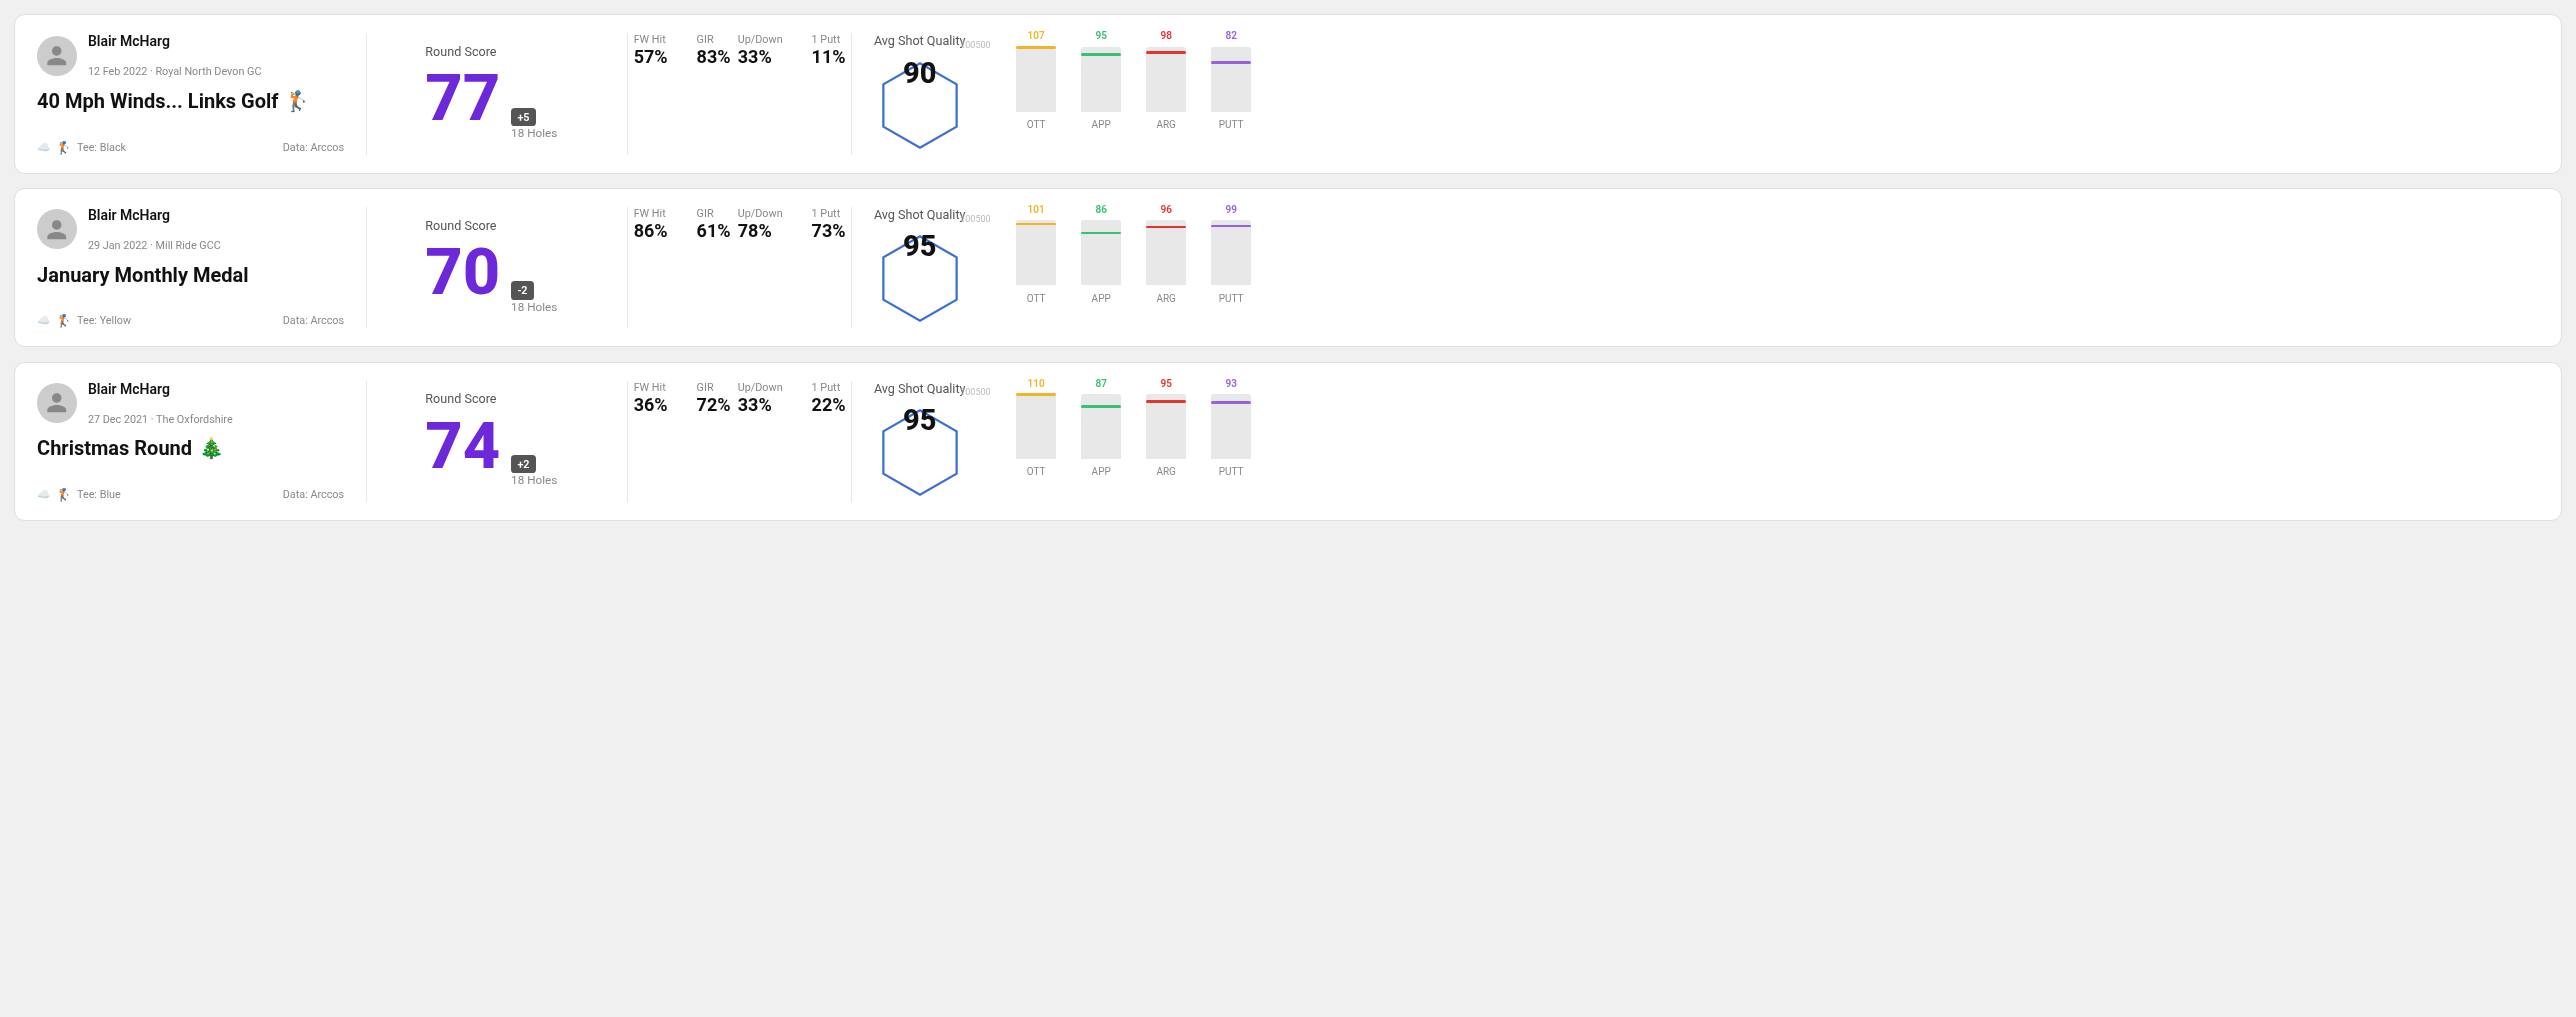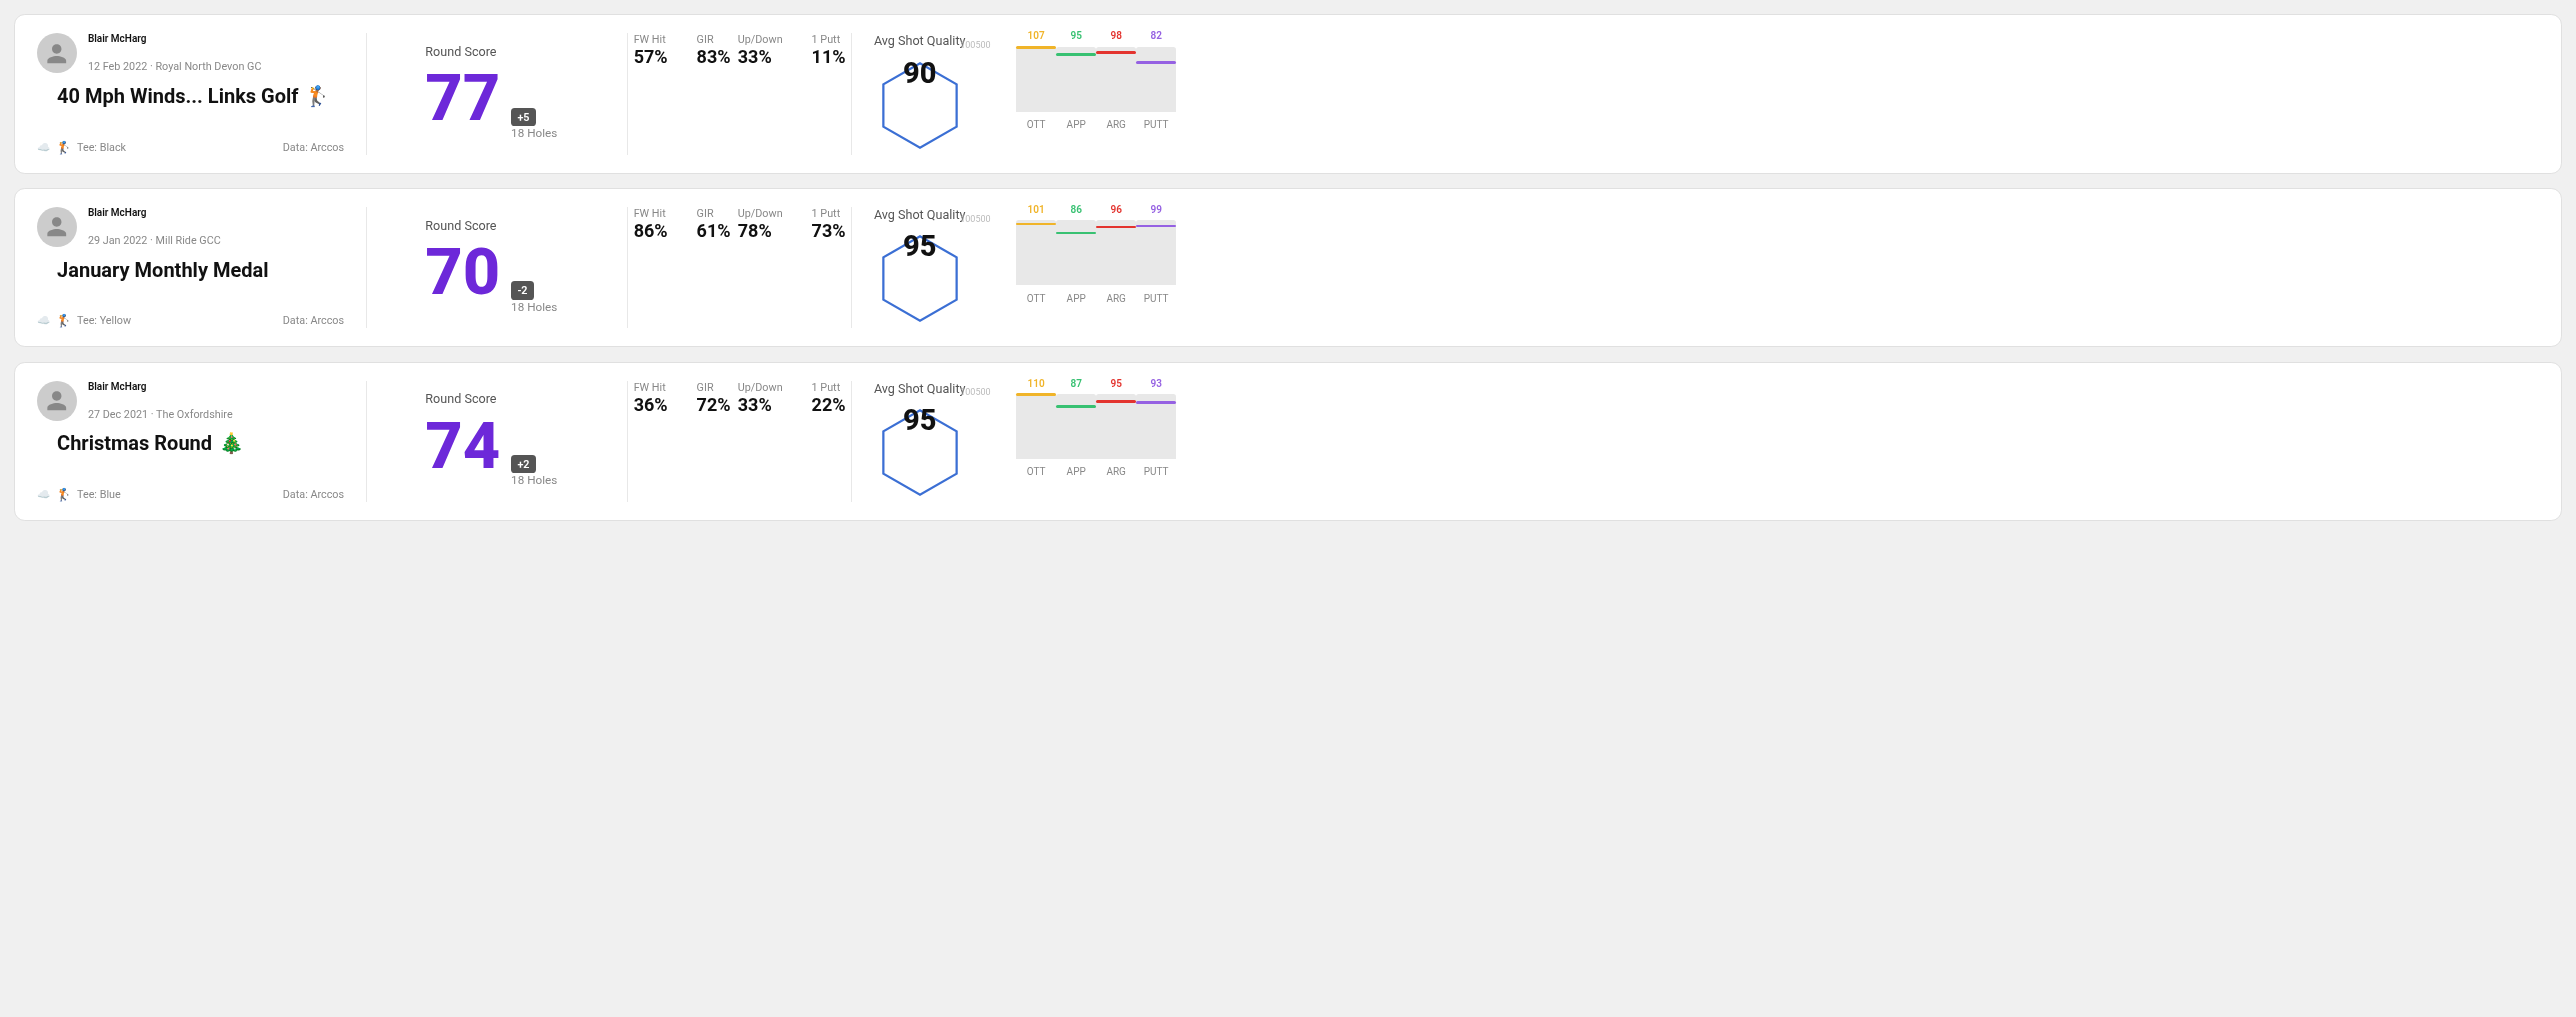--- a/index.html
+++ b/index.html
@@ -41,38 +41,37 @@
       align-items: center;
       justify-content: center;
       flex-shrink: 0;
     }
     .avatar svg {
       width: 23.5px;
       height: 23.5px;
       fill: #888;
     }
     .user-name {
-      font-size: 10px;
+      font-size: 14px;
       font-weight: 600;
       color: #111;
     }
     .user-date {
       font-size: 10.8px;
       color: #888;
       margin-top: 16px;
     }
     .round-title {
       font-size: 20px;
       font-weight: 700;
       color: #111;
       margin-bottom: 14.4px;
       display: flex;
       align-items: flex-end;
       gap: 7.2px;
-      margin-left: 20px;
     }
     .footer-info {
       display: flex;
       align-items: center;
       justify-content: space-between;
       font-size: 10.8px;
       color: #888;
     }
     .tee-info {
       display: flex;
@@ -184,20 +183,21 @@
     }
     .chart-area {
       flex: 1;
       display: flex;
       flex-direction: column;
       justify-content: flex-end;
     }
     .bar-chart {
       display: flex;
       align-items: flex-end;
+      gap: 25px;
       height: 108px;
       position: relative;
       padding-bottom: 18px;
     }
     .bar-group {
       display: flex;
       flex-direction: column;
       align-items: center;
       gap: 3.6px;
       position: relative;

